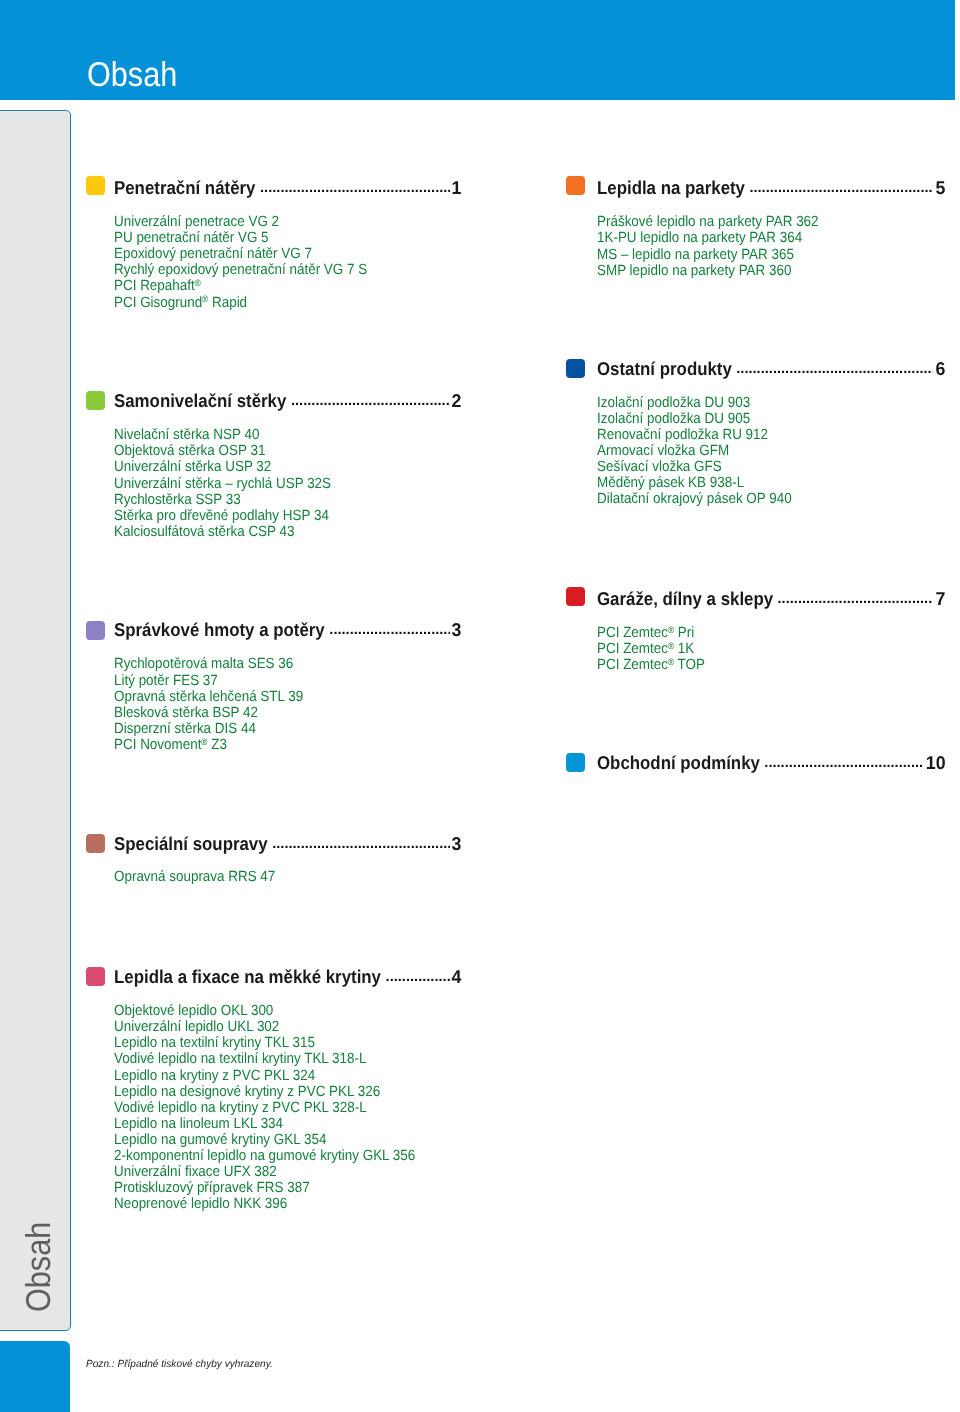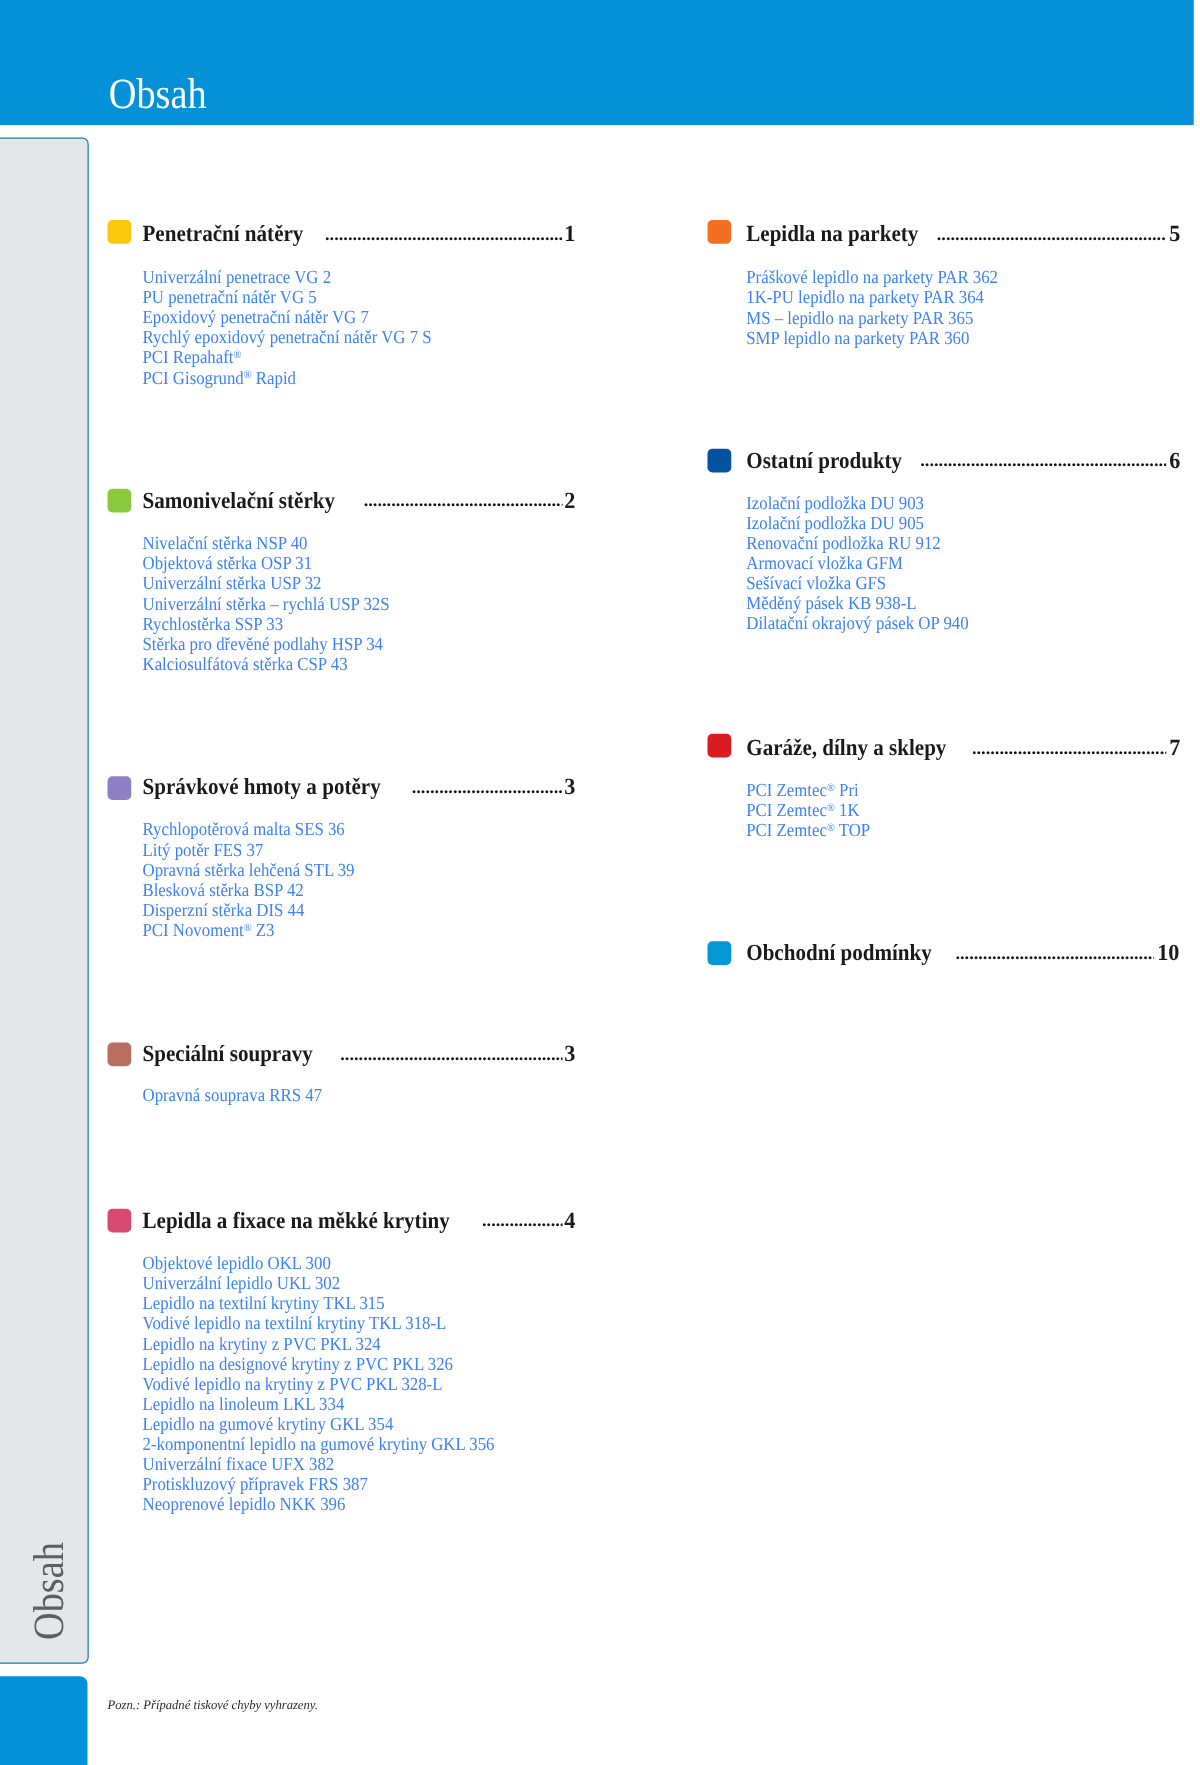--- a/index.html
+++ b/index.html
@@ -1,20 +1,20 @@
 <!DOCTYPE html>
 <html><head>
 <meta charset="utf-8">
 <style>
   html,body{margin:0;padding:0;}
   body{width:960px;height:1412px;background:#fff;
        font-family:"Liberation Sans", sans-serif;
        position:relative;overflow:hidden;
        text-rendering:geometricPrecision;}
-  .page{position:absolute;left:0;top:0;width:960px;height:1412px;background:#fff;font-family:Liberation Serif, serif;}
+  .page{position:absolute;left:0;top:0;width:960px;height:1412px;background:#fff;}
 
   
   .hdr{position:absolute;left:0;top:0;width:955px;height:100px;background:#0591D8;}
   .hdr-title{position:absolute;left:87.0px;top:57.5px;font-size:34.5px;line-height:34.5px;
              color:#FFFFFF;white-space:nowrap;
              transform:scaleX(0.888);transform-origin:left top;}
 
   
   .sidetab{position:absolute;left:-42px;top:110.0px;width:113.2px;height:1220.7px;
            background:#E5E6E8;border:1.4px solid #1D7FA4;
@@ -36,21 +36,21 @@
   .headrow{position:absolute;left:var(--tx,28px);top:var(--hdy,0px);right:0;height:20px;
            color:#1A1A1A;}
   .headrow .t{position:absolute;left:0;top:4.2px;font-size:18.5px;line-height:18.5px;
               font-weight:bold;white-space:nowrap;
               transform:scaleX(0.911);transform-origin:left top;}
   .headrow .dots{position:absolute;top:4.2px;font-size:14.66px;line-height:18.5px;
                  font-weight:bold;white-space:nowrap;overflow:hidden;color:#111111;}
   .headrow .pg{position:absolute;top:4.2px;font-size:18.5px;line-height:18.5px;
                font-weight:bold;white-space:nowrap;
                transform:scaleX(0.96);transform-origin:right top;}
-  .items{position:absolute;left:var(--tx,28px);top:calc(38.3px + var(--idy,0px));color:#3b82f6;}
+  .items{position:absolute;left:var(--tx,28px);top:calc(38.3px + var(--idy,0px));color:#15803d;}
   .items div{position:relative;white-space:nowrap;font-size:14.8px;line-height:16.1px;
              height:16.1px;
              transform:scaleX(0.908);transform-origin:left top;}
   sup{font-size:62%;vertical-align:baseline;position:relative;top:-.45em;}
 
   .footnote{position:absolute;left:85.8px;top:1360.3px;font-size:10.4px;line-height:10.4px;
             font-style:italic;color:#231F20;white-space:nowrap;
             transform:scaleX(0.972);transform-origin:left top;}
 </style>
 </head>

